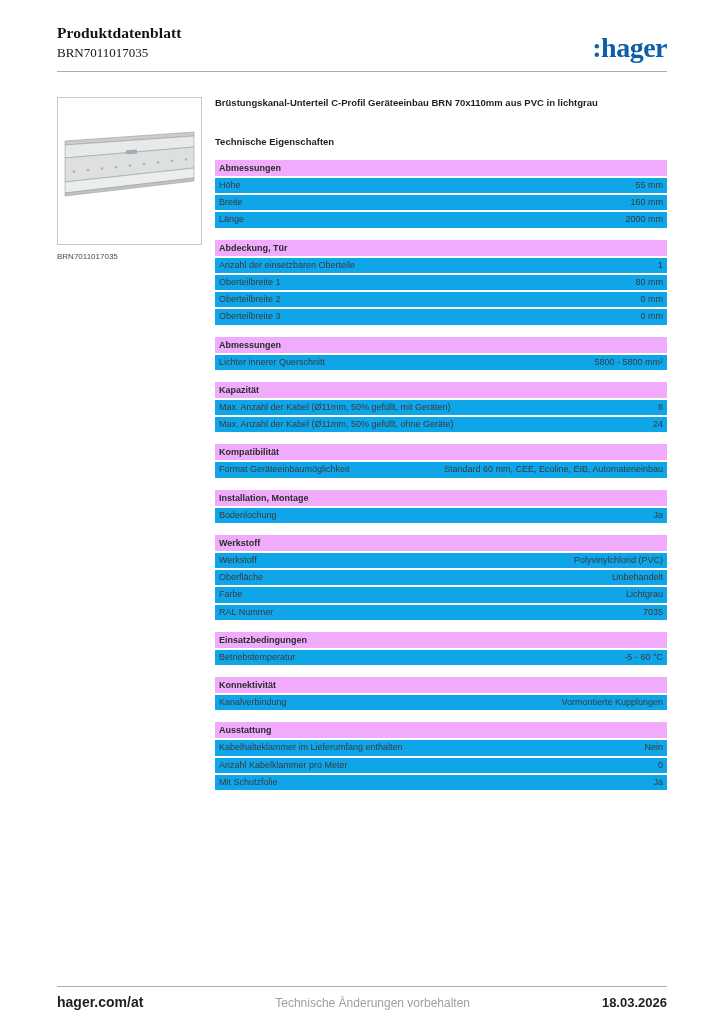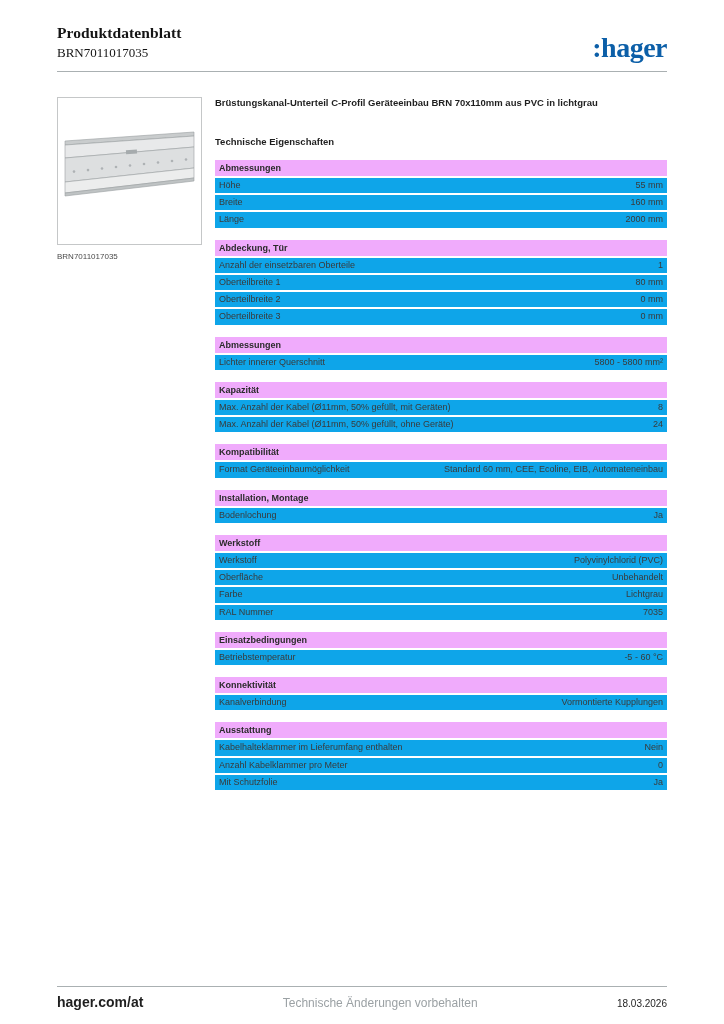--- a/index.html
+++ b/index.html
@@ -41,21 +41,21 @@
   .val { text-align:right; white-space:nowrap; padding-left:8px; }
 
   
   .footer {
     position:absolute; left:57px; right:57px; bottom:14px;
     border-top:1px solid #aab0b2; padding-top:7px;
     display:flex; justify-content:space-between; align-items:baseline;
   }
   .foot-left { font-size:14px; font-weight:700; color:#1f1f1f; text-decoration:none; }
   .foot-center { font-size:12px; color:#9ba1a4; }
-  .foot-right { font-size:10px; font-weight:400; color:#1f1f1f; }
+  .foot-right { font-size:13px; font-weight:700; color:#1f1f1f; }
 </style>
 </head>
 <body>
 
 <div class="page">
   <div class="content">
 
     <div class="hdr">
       <div>
         <div class="hdr-title">Produktdatenblatt</div>

